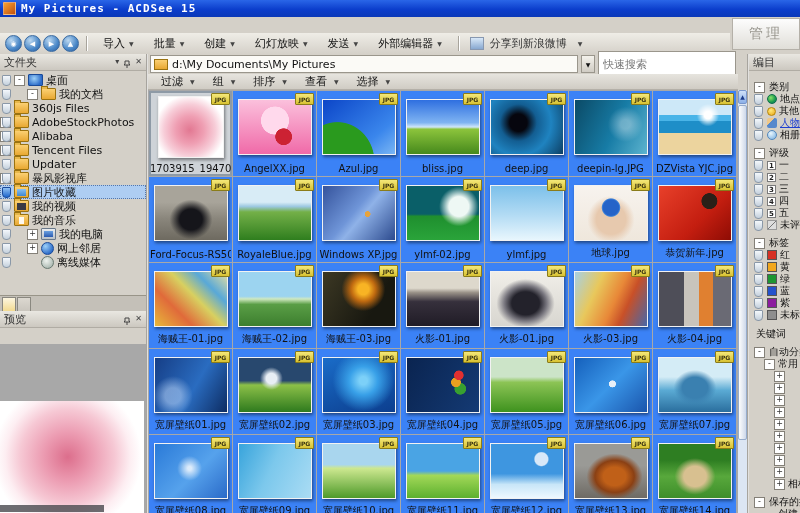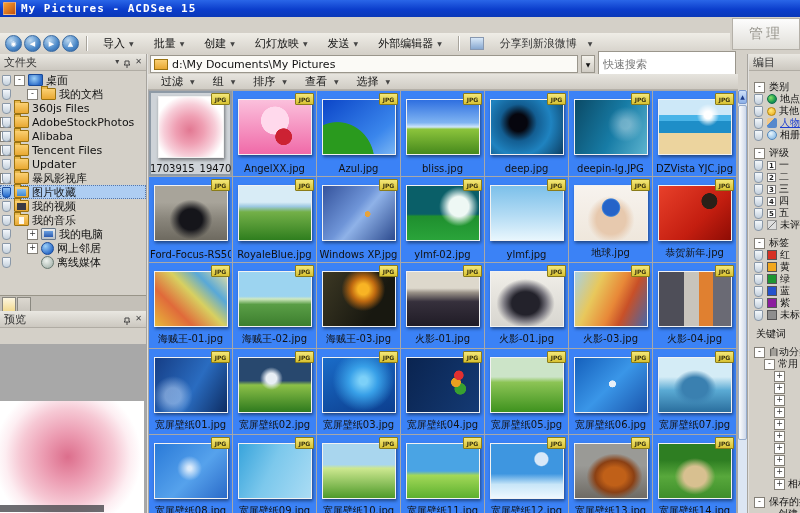--- a/index.html
+++ b/index.html
@@ -19,21 +19,21 @@
   .toolbar{position:absolute;top:33px;left:0;right:70px;height:21px;display:flex;align-items:center;padding-left:4px;
            background:linear-gradient(180deg,#efede7,#d4d0c8);border-bottom:1px solid #bab6ae}
   .navgroup{display:flex;align-items:center}
   .navbtn{width:15px;height:15px;margin:0 1px;border-radius:50%;display:flex;align-items:center;justify-content:center;
           color:#fff;font-size:7px;background:radial-gradient(circle at 35% 30%,#bcd8f0,#4a88c8 60%,#2a5a9a);
           border:1px solid #3a6aa0}
   .tsep{width:1px;height:15px;background:#a8a49c;box-shadow:1px 0 0 #fff;margin:0 6px;flex:none}
   .tbgroup{display:flex;}
   .tbtn{display:flex;align-items:center;gap:4px;padding:0 10px;height:19px;white-space:nowrap}
   .dd{font-size:6px;color:#444}
-  .sharebtn{display:flex;align-items:center;gap:16px;padding:0 5px;white-space:nowrap;color:#333}
+  .sharebtn{display:flex;align-items:center;gap:6px;padding:0 5px;white-space:nowrap;color:#333}
   .shareicon{width:12px;height:11px;background:linear-gradient(#d8e8f8,#88a8d0);border:1px solid #8898b0}
   .share-dd{font-size:6px;color:#444;margin-left:6px}
   
   .leftcol{position:absolute;top:54px;left:0;width:146px;bottom:0;background:#d4d0c8}
   .panelhdr{height:16px;display:flex;align-items:center;padding:0 4px;color:#333;
             background:linear-gradient(180deg,#e9e7e1,#ccc8c0);border-bottom:1px solid #b0aca4}
   .hdrbtns{margin-left:auto;display:flex;align-items:center;gap:4px;color:#444}
   .hbtn{font-size:8px;line-height:8px}
   .pin{display:inline-block;width:8px;height:8px}
   .tree{position:absolute;top:16px;left:0;right:0;bottom:217px;overflow:hidden;padding-top:3px}

